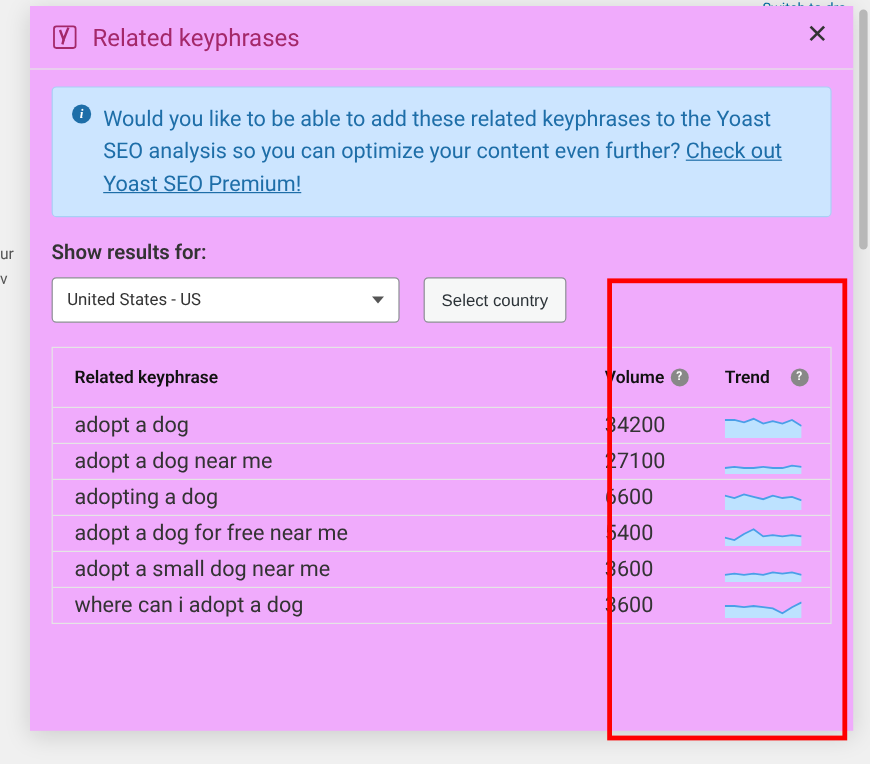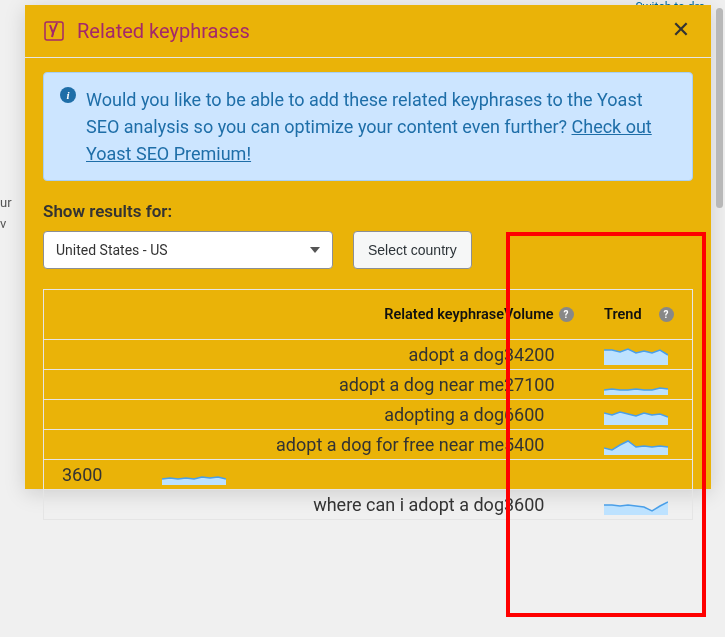--- a/index.html
+++ b/index.html
@@ -12,25 +12,25 @@
       position: relative;
     }
     .top-bar {
       height: 5px;
       color: #006ba1;
       font-size: 12px;
       text-align: right;
       padding-right: 20px;
     }
     .modal {
-      background: #eab308;
+      background: #f0abfc;
       margin: 0 14px 0 25px;
       border-radius: 0;
       box-shadow: 0 4px 20px rgba(0,0,0,0.15);
-      height: 484px;
+      height: 604px;
       position: relative;
     }
     .modal-header {
       display: flex;
       align-items: center;
       padding: 14px 18px;
       border-bottom: 1px solid #e5e5e5;
     }
     .yoast-logo {
       width: 22px;
@@ -135,21 +135,20 @@
       background: #f6f7f7;
       border-radius: 4px;
       font-size: 14px;
       color: #2c3338;
       cursor: pointer;
     }
     .table {
       border: 1px solid #e5e5e5;
       border-radius: 0;
       width: 100%;
-      text-align: right;
     }
     .table-header {
       display: flex;
       padding: 16px 18px;
       font-weight: 600;
       font-size: 14.5px;
       color: #111;
       border-bottom: 1px solid #e5e5e5;
     }
     .col-key { flex: 1; }
@@ -190,21 +189,21 @@
       right: 2px;
       top: 8px;
       width: 7px;
       height: 200px;
       background: #b8b8b8;
       border-radius: 4px;
     }
     .partial-text {
       position: absolute;
       left: 0;
-      top: 193px;
+      top: 203px;
       font-size: 13px;
       color: #555;
       line-height: 1.6;
     }
   </style>
 </head>
 <body>
 
 <div class="top-bar">Switch to dra</div>
 
@@ -290,20 +289,21 @@
     <div class="col-key">adopt a dog for free near me</div>
     <div class="col-vol">5400</div>
     <div class="col-trend">
       <svg class="trend-chart" viewBox="0 0 64 20">
         <path d="M0,13 L8,15 L16,10 L24,6 L32,12 L40,11 L48,12 L56,11 L64,12 L64,20 L0,20 Z" fill="#bde2ff"></path>
         <path d="M0,13 L8,15 L16,10 L24,6 L32,12 L40,11 L48,12 L56,11 L64,12" fill="none" stroke="#4a9fe8" stroke-width="1.5"></path>
       </svg>
     </div>
           </div>
           <div class="table-row">
+    <div class="col-key">adopt a small dog near me</div>
     <div class="col-vol">3600</div>
     <div class="col-trend">
       <svg class="trend-chart" viewBox="0 0 64 20">
         <path d="M0,14 L8,13 L16,14 L24,13 L32,14 L40,12 L48,13 L56,12 L64,14 L64,20 L0,20 Z" fill="#bde2ff"></path>
         <path d="M0,14 L8,13 L16,14 L24,13 L32,14 L40,12 L48,13 L56,12 L64,14" fill="none" stroke="#4a9fe8" stroke-width="1.5"></path>
       </svg>
     </div>
           </div>
           <div class="table-row">
     <div class="col-key">where can i adopt a dog</div>

